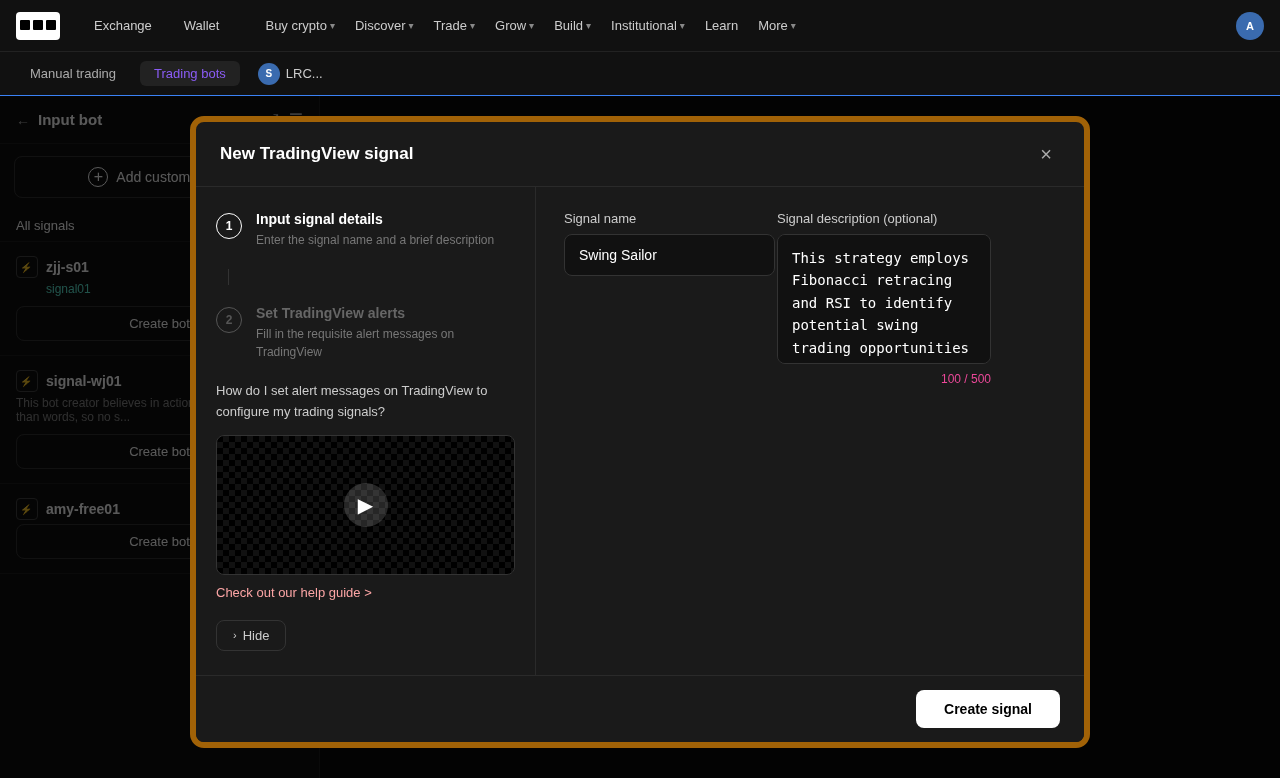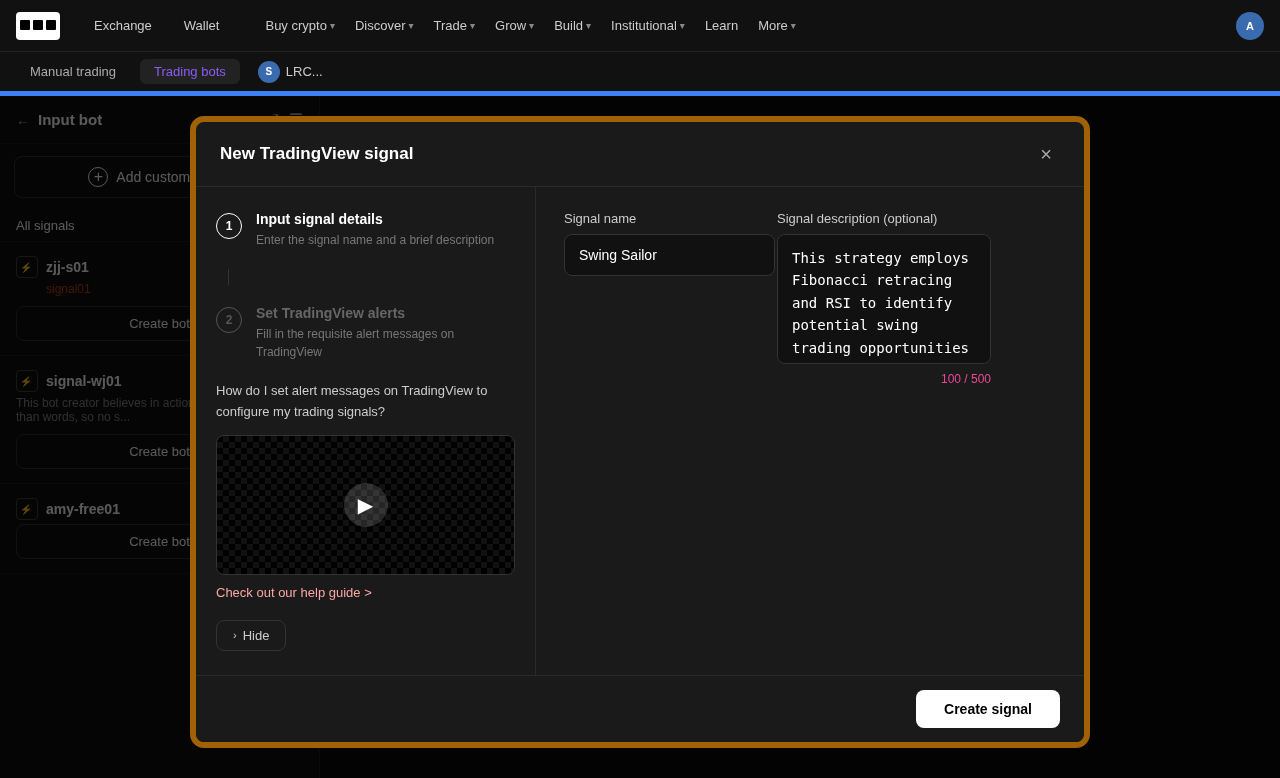--- a/index.html
+++ b/index.html
@@ -65,21 +65,21 @@
       background: #3a6baf;
       display: flex; align-items: center; justify-content: center;
       font-size: 11px; color: #fff; font-weight: 600;
     }
 
     
     .breadcrumb-bar {
       display: flex; align-items: center;
       height: 44px;
       background: #111;
-      border-bottom: 5px solid #3b82f6;
+      border-bottom: 1px solid #3b82f6;
       padding: 0 16px;
       gap: 10px;
     }
     .bc-tab {
       padding: 5px 14px;
       border-radius: 6px;
       font-size: 13px;
       color: #aaa;
       cursor: pointer;
     }
@@ -191,21 +191,21 @@
       width: 22px; height: 22px;
       border-radius: 4px;
       border: 1px solid #444;
       display: flex; align-items: center; justify-content: center;
       font-size: 10px; color: #aaa;
     }
     .signal-name {
       font-size: 14px; font-weight: 600; color: #fff;
     }
     .signal-sub {
-      font-size: 12px; color: #c2410c; margin-bottom: 10px;
+      font-size: 12px; color: #5eead4; margin-bottom: 10px;
       margin-left: 30px;
     }
     .signal-desc {
       font-size: 12px; color: #888; margin-bottom: 10px;
       display: flex; align-items: center; gap: 4px;
     }
     .signal-desc-text { flex: 1; }
     .expand-icon { font-size: 12px; color: #aaa; cursor: pointer; }
 
     .create-bot-btn {

